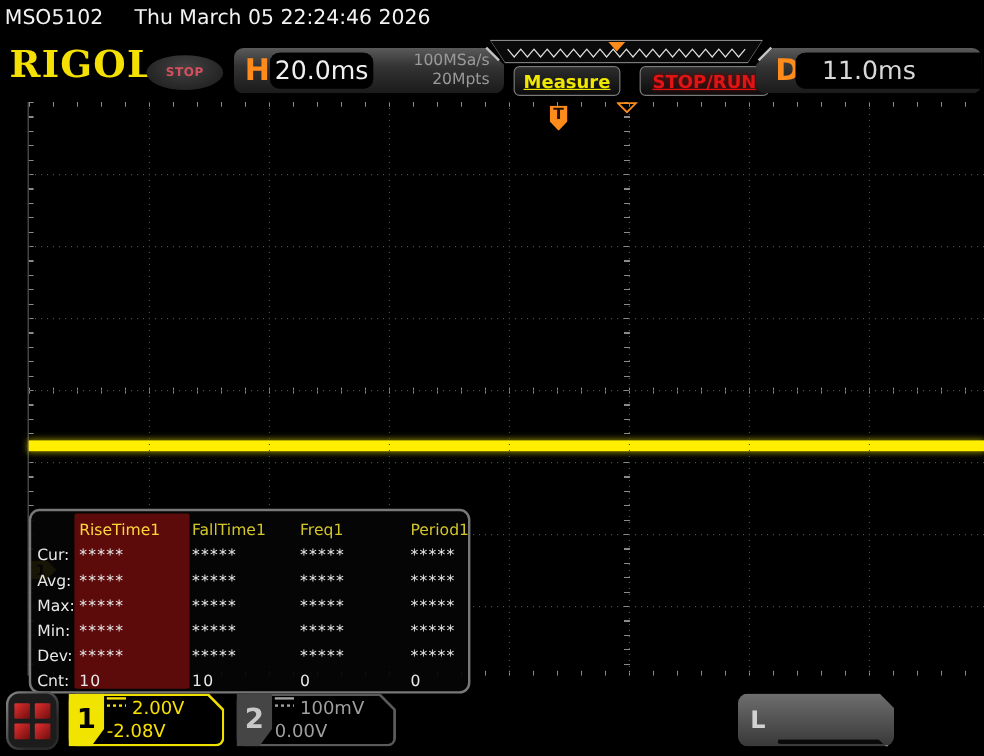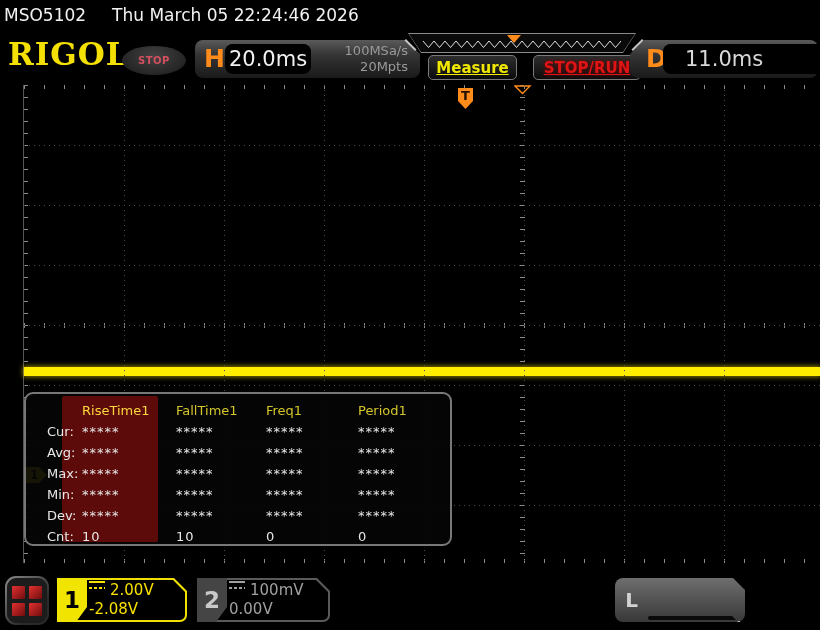--- a/index.html
+++ b/index.html
@@ -72,22 +72,22 @@
           color:#201000;font-weight:bold;font-size:13px;text-align:center;line-height:15px;}
   .trig-tri{position:absolute;left:490px;top:0;}
 
   .wave{position:absolute;left:0;right:0;top:282px;height:9px;background:#ffee00;
         box-shadow:0 0 5px 1px rgba(255,238,0,.55);}
   .ch1-marker{position:absolute;left:2px;top:382px;width:21px;height:16px;background:#f8e000;
               clip-path:polygon(0 0,13px 0,100% 50%,13px 100%,0 100%);
               color:#000;font-weight:bold;font-size:12px;line-height:16px;padding-left:4px;box-sizing:border-box;}
 
   
-  .mtable{position:absolute;left:24px;top:392px;width:428px;height:154px;background:rgba(5,5,5,.93);
-          border:2px solid #787878;border-radius:9px;box-sizing:border-box;padding-left:16px;}
+  .mtable{position:absolute;left:24px;top:424px;width:368px;height:154px;background:rgba(5,5,5,.93);
+          border:2px solid #787878;border-radius:9px;box-sizing:border-box;}
   .mhl{position:absolute;left:36px;top:2px;bottom:2px;width:96px;background:#5c0a0a;border-radius:2px;}
   .mgrid{position:relative;display:grid;grid-template-columns:40px 94px 90px 92px 1fr;
          padding-top:7px;font-size:13px;}
   .mgrid>div{height:21px;line-height:20px;position:relative;}
   .mhead{color:#d4c62a;}
   .mhead.sel{color:#ffd83d;}
   .mlabel{color:#e8e8e8;padding-left:5px;}
   .mval{color:#e8e8e8;letter-spacing:1px;}
 
   

